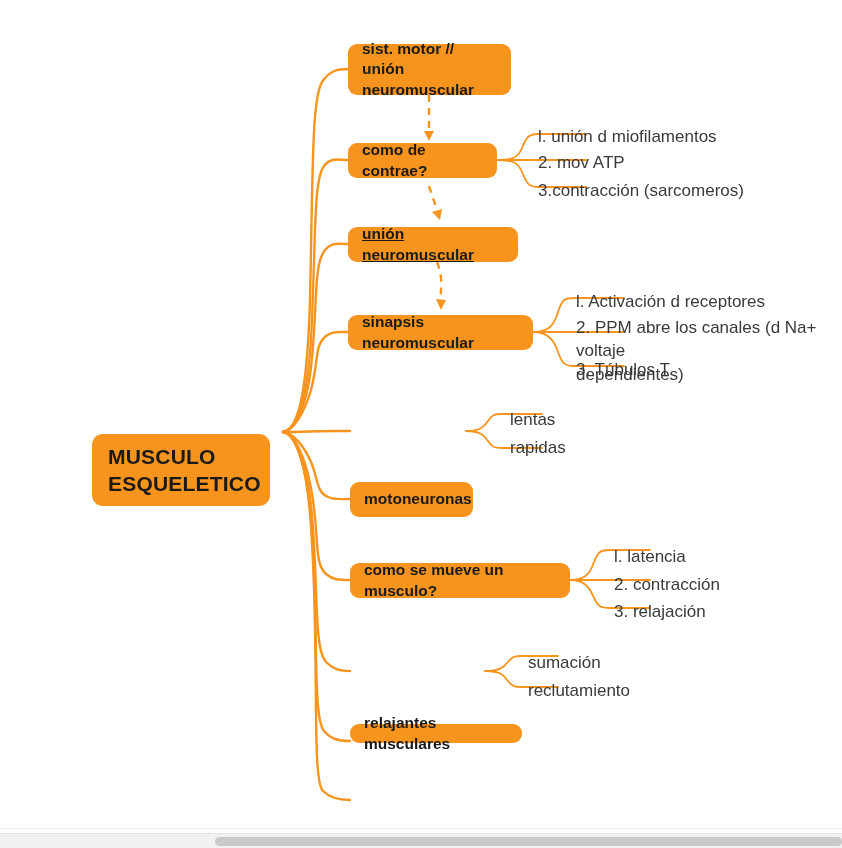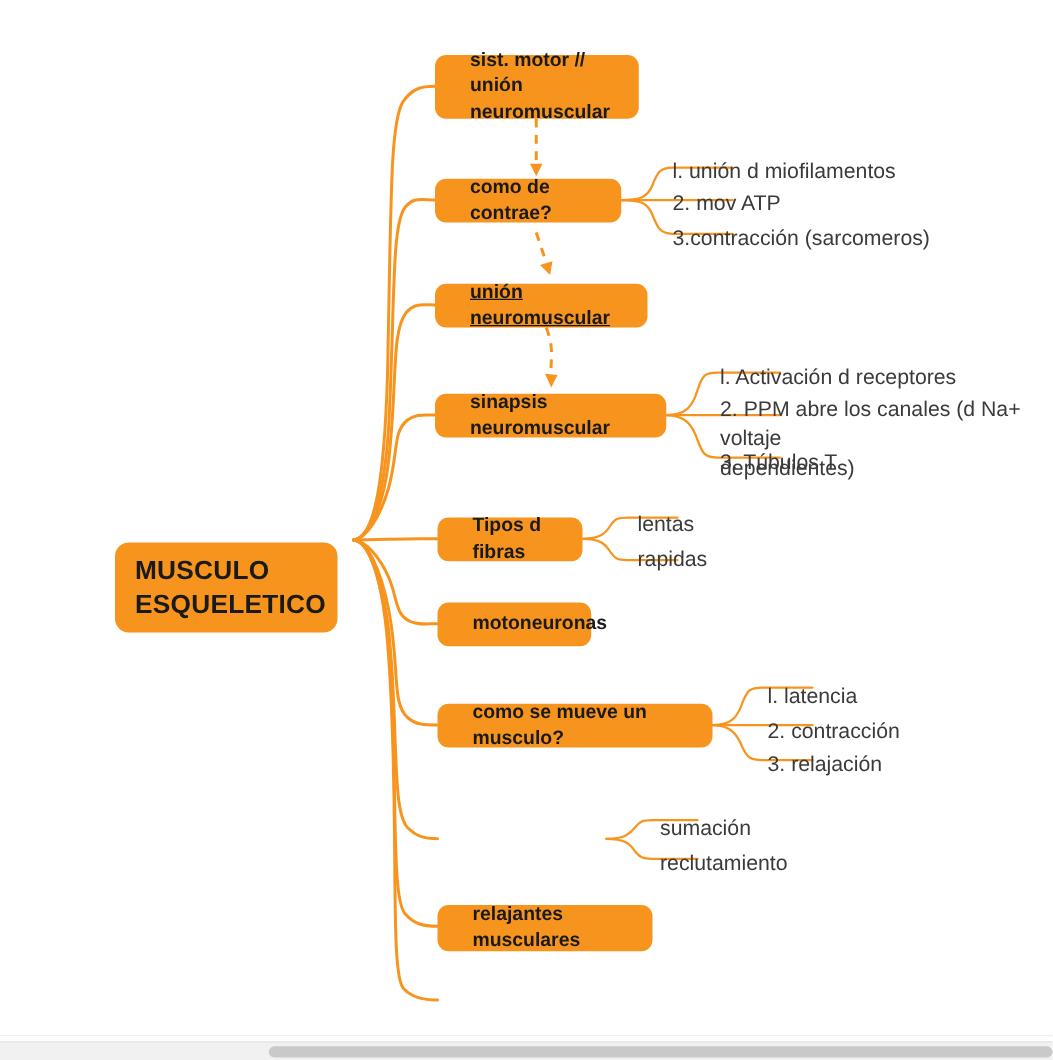--- a/index.html
+++ b/index.html
@@ -11,21 +11,21 @@
   #wires{position:absolute;left:0;top:0;width:842px;height:848px;pointer-events:none;}
 
   .node{
     position:absolute;
     background:#f7941e;
     border-radius:9px;
     color:#1a1a1a;
     font-weight:bold;
     display:flex;align-items:center;
     box-sizing:border-box;
-    padding:0 28px;
+    padding:0 14px;
     line-height:1.30;
   }
   .node-root{
     font-size:21px;
     letter-spacing:.2px;
     border-radius:11px;
     padding:0 16px;
     justify-content:flex-start;
   }
   .node-main{font-size:15.5px;}
@@ -119,34 +119,31 @@
   </div>
 
   <div class="node node-main" style="left:348px; top:227px; width:170px; height:35px;text-decoration:underline;">
     <span class="node-label">unión neuromuscular</span>
   </div>
 
   <div class="node node-main" style="left:348px; top:315px; width:185px; height:35px;">
     <span class="node-label">sinapsis neuromuscular</span>
   </div>
 
-  <div class="node node-main" style="left:350px; top:414px; width:116px; height:35px;">
-    <span class="node-label">Tipos d fibras</span>
-  </div>
 
   <div class="node node-main" style="left:350px; top:482px; width:123px; height:35px;">
     <span class="node-label">motoneuronas</span>
   </div>
 
   <div class="node node-main" style="left:350px; top:563px; width:220px; height:35px;">
     <span class="node-label">como se mueve un musculo?</span>
   </div>
 
 
-  <div class="node node-main" style="left:350px; top:724px; width:172px; height:37px;">
+  <div class="node node-main" style="left:350px; top:724px; width:172px; height:19px;">
     <span class="node-label">relajantes musculares</span>
   </div>
 
 
   <div class="leaf" style="left:538px; top:125px;"><span>l. unión d miofilamentos</span></div>
   <div class="leaf" style="left:538px; top:151px;"><span>2. mov ATP</span></div>
   <div class="leaf" style="left:538px; top:179px;"><span>3.contracción (sarcomeros)</span></div>
 
   <div class="leaf" style="left:576px; top:290px;"><span>l. Activación d receptores</span></div>
   <div class="leaf" style="left:576px; top:316px;"><span>2. PPM abre los canales (d Na+ voltaje

